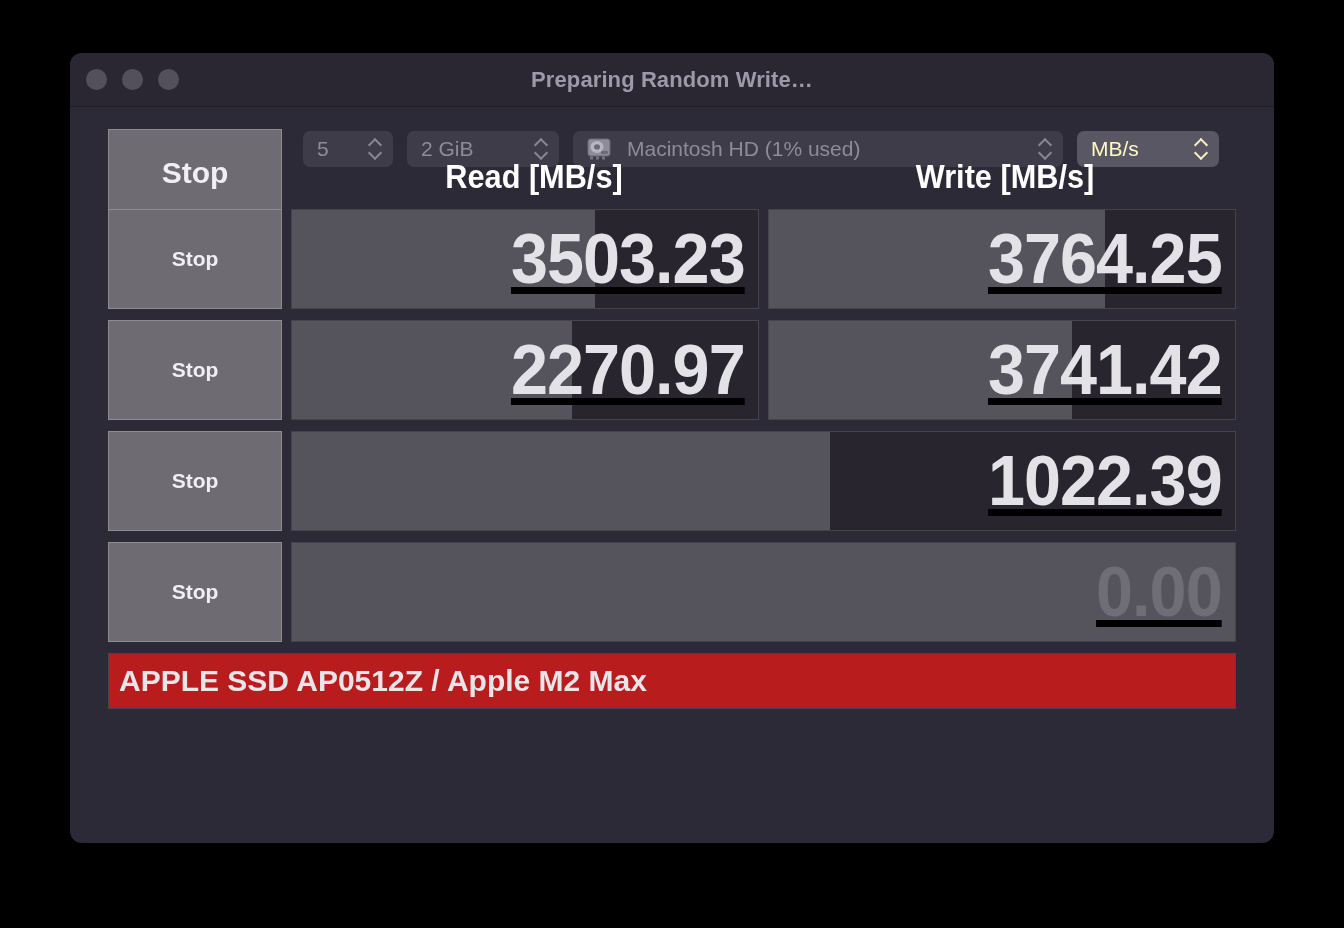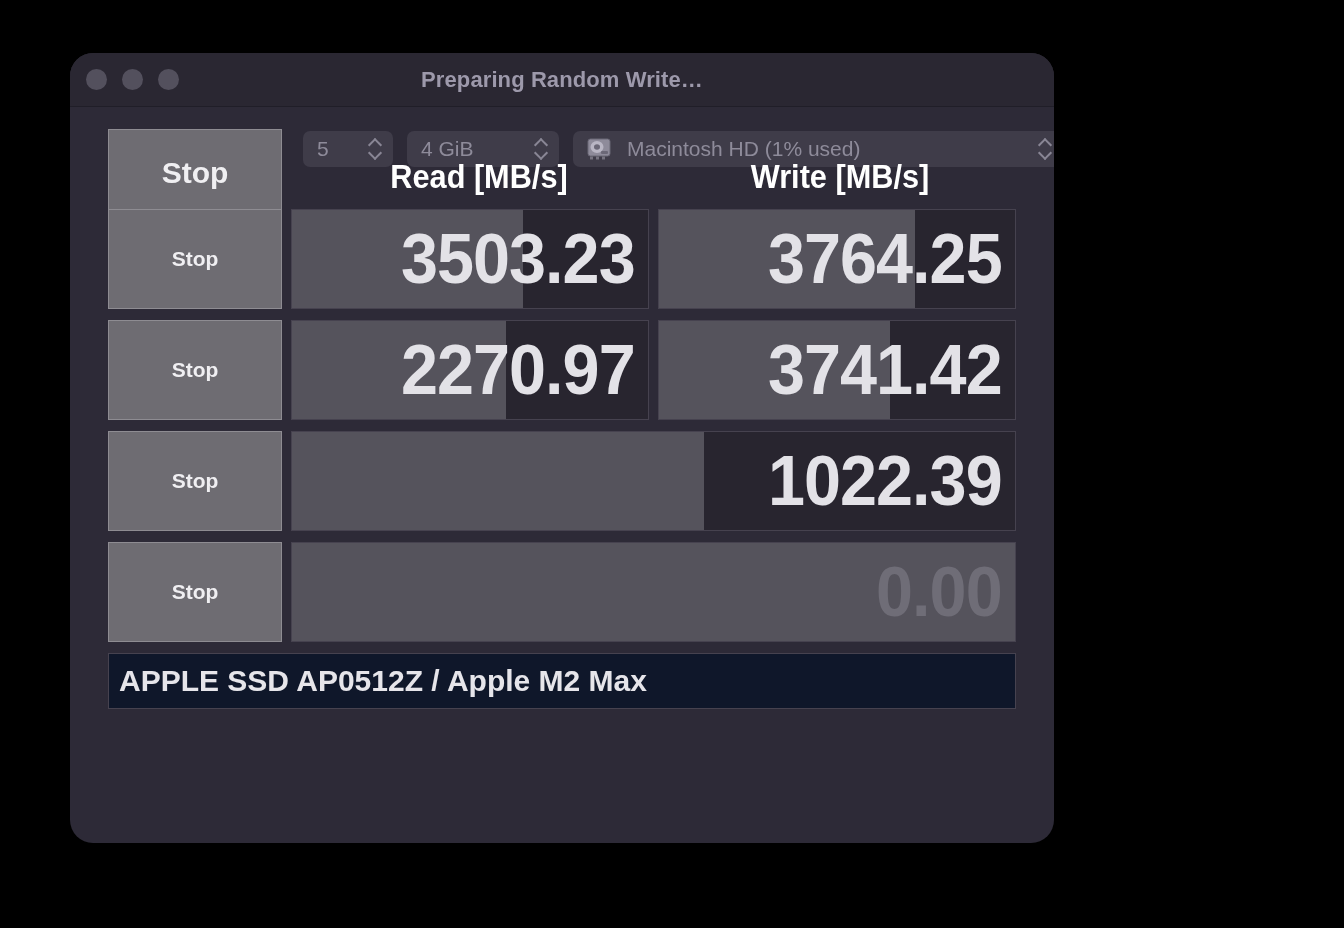--- a/index.html
+++ b/index.html
@@ -18,24 +18,24 @@
     width: 1344px;
     height: 928px;
     background: #000000;
   }
 
   
   .window {
     position: absolute;
     left: 70px;
     top: 53px;
-    width: 984px;
+    width: 1204px;
     height: 790px;
     background: #2d2a37;
-    border-radius: 23px;
+    border-radius: 12px;
     box-shadow: 0 16px 44px rgba(0,0,0,0.75);
     overflow: hidden;
     display: flex;
     flex-direction: column;
   }
 
   .titlebar {
     position: relative;
     height: 53px;
     flex: 0 0 53px;
@@ -119,21 +119,21 @@
     color: #8e8b9a;
     font-size: 21px;
     gap: 8px;
   }
   .stepper.count   { width: 90px; }
   .stepper.size    { width: 152px; }
   .stepper.drive   { width: 490px; }
   .stepper.units   {
     width: 142px;
     background: #5a5765;
-    color: #5eead4;
+    color: #fef9c3;
   }
   .stepper .label { flex: 1 1 auto; white-space: nowrap; overflow: hidden; }
   .stepper.drive .label { padding-left: 8px; }
 
   .chev {
     flex: 0 0 auto;
     width: 14px;
     height: 24px;
     position: relative;
     opacity: 0.95;
@@ -205,20 +205,21 @@
 
   .cell {
     flex: 1 1 0;
     position: relative;
     background: #28252f;
     border: 1px solid #46424f;
     box-sizing: border-box;
     overflow: hidden;
     display: flex;
     align-items: center;
+    text-decoration: underline;
   }
   .cell .bar {
     position: absolute;
     left: 0; top: 0; bottom: 0;
     background: #55535c;
   }
   .cell .value {
     position: relative;
     width: 100%;
     text-align: right;
@@ -233,21 +234,21 @@
     transform: scaleX(0.95);
     transform-origin: right center;
   }
   .cell .value.pending { color: #6f6d77; }
 
   
   .statusbar {
     margin-top: 11px;
     height: 56px;
     flex: 0 0 56px;
-    background: #0f172a;
+    background: #b91c1c;
     border: 1px solid #46424f;
     box-sizing: border-box;
     display: flex;
     align-items: center;
     padding-left: 10px;
     color: #e6e5ea;
     font-size: 30px;
     font-weight: bold;
     font-family: "Liberation Sans Narrow", "Liberation Sans", sans-serif;
     transform: scaleX(1);
@@ -275,21 +276,21 @@
         <div class="stop-main">Stop</div>
 
         <div class="ctrl-row">
 
           <div class="stepper count">
             <span class="label">5</span>
             <span class="chev"></span>
           </div>
 
           <div class="stepper size">
-            <span class="label">4 GiB</span>
+            <span class="label">2 GiB</span>
             <span class="chev"></span>
           </div>
 
           <div class="stepper drive">
             <svg class="drive-icon" viewBox="0 0 24 22">
               <rect x="1" y="1" width="22" height="17" rx="2.5" fill="#8e8b9a" stroke="#6b6877" stroke-width="1"></rect>
               <ellipse cx="10" cy="9" rx="6.5" ry="6" fill="#b9b6c4"></ellipse>
               <ellipse cx="10" cy="9" rx="3" ry="2.7" fill="#6b6877"></ellipse>
               <rect x="14" y="13" width="7" height="3" rx="1" fill="#6b6877"></rect>
               <rect x="3" y="18.5" width="3" height="3" fill="#75727f"></rect>

